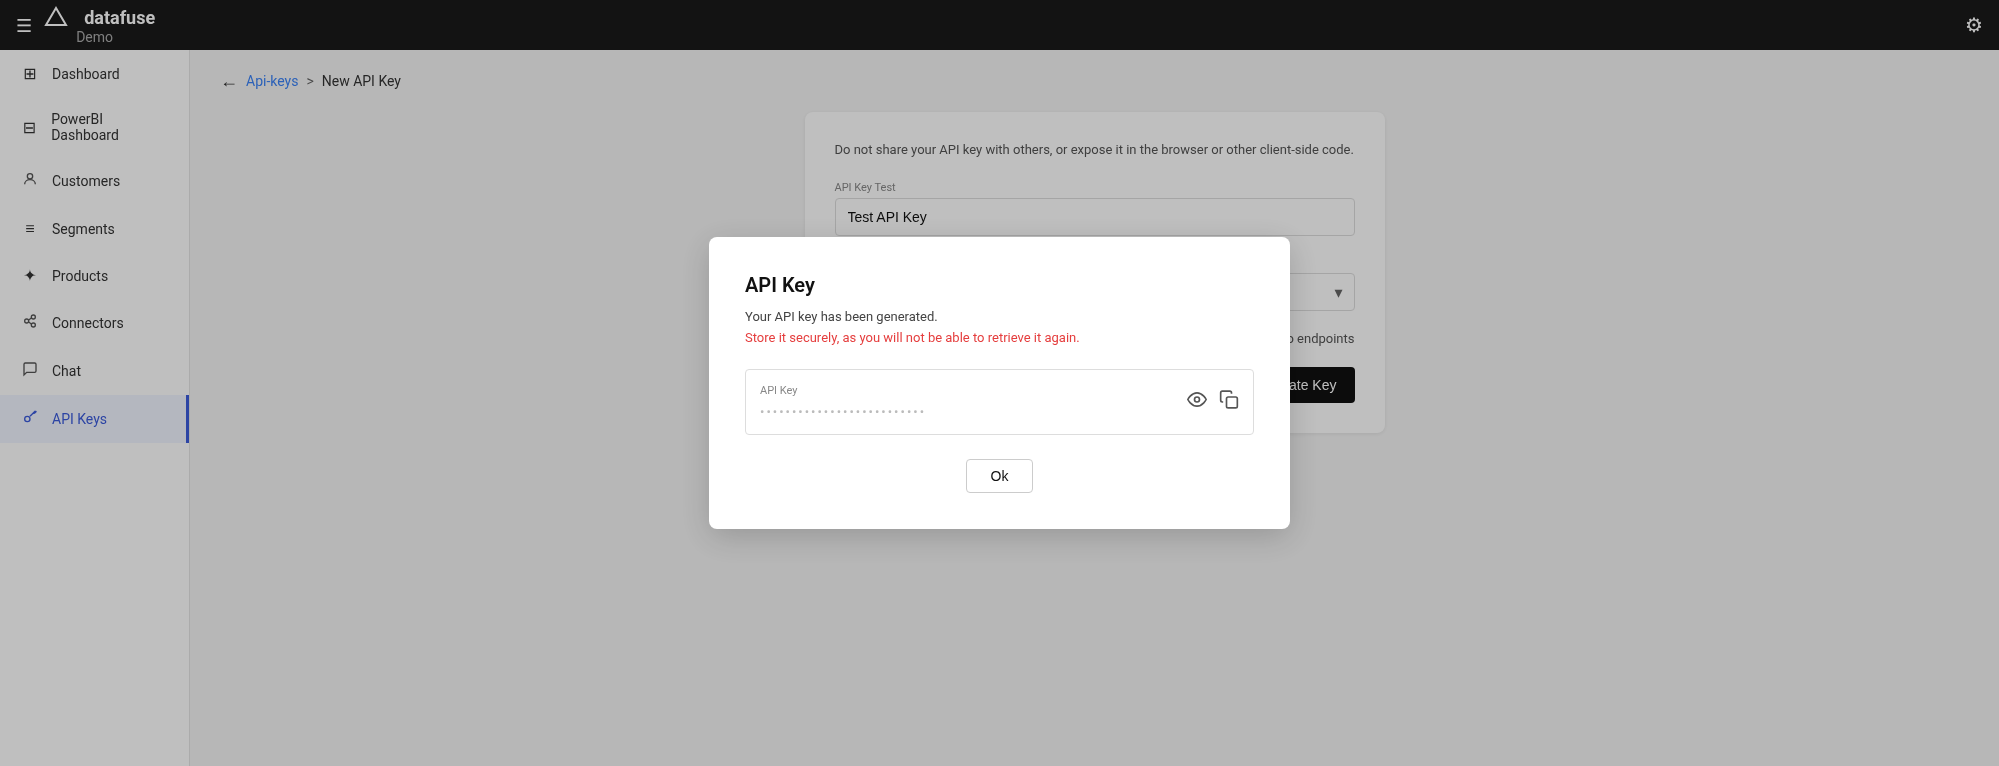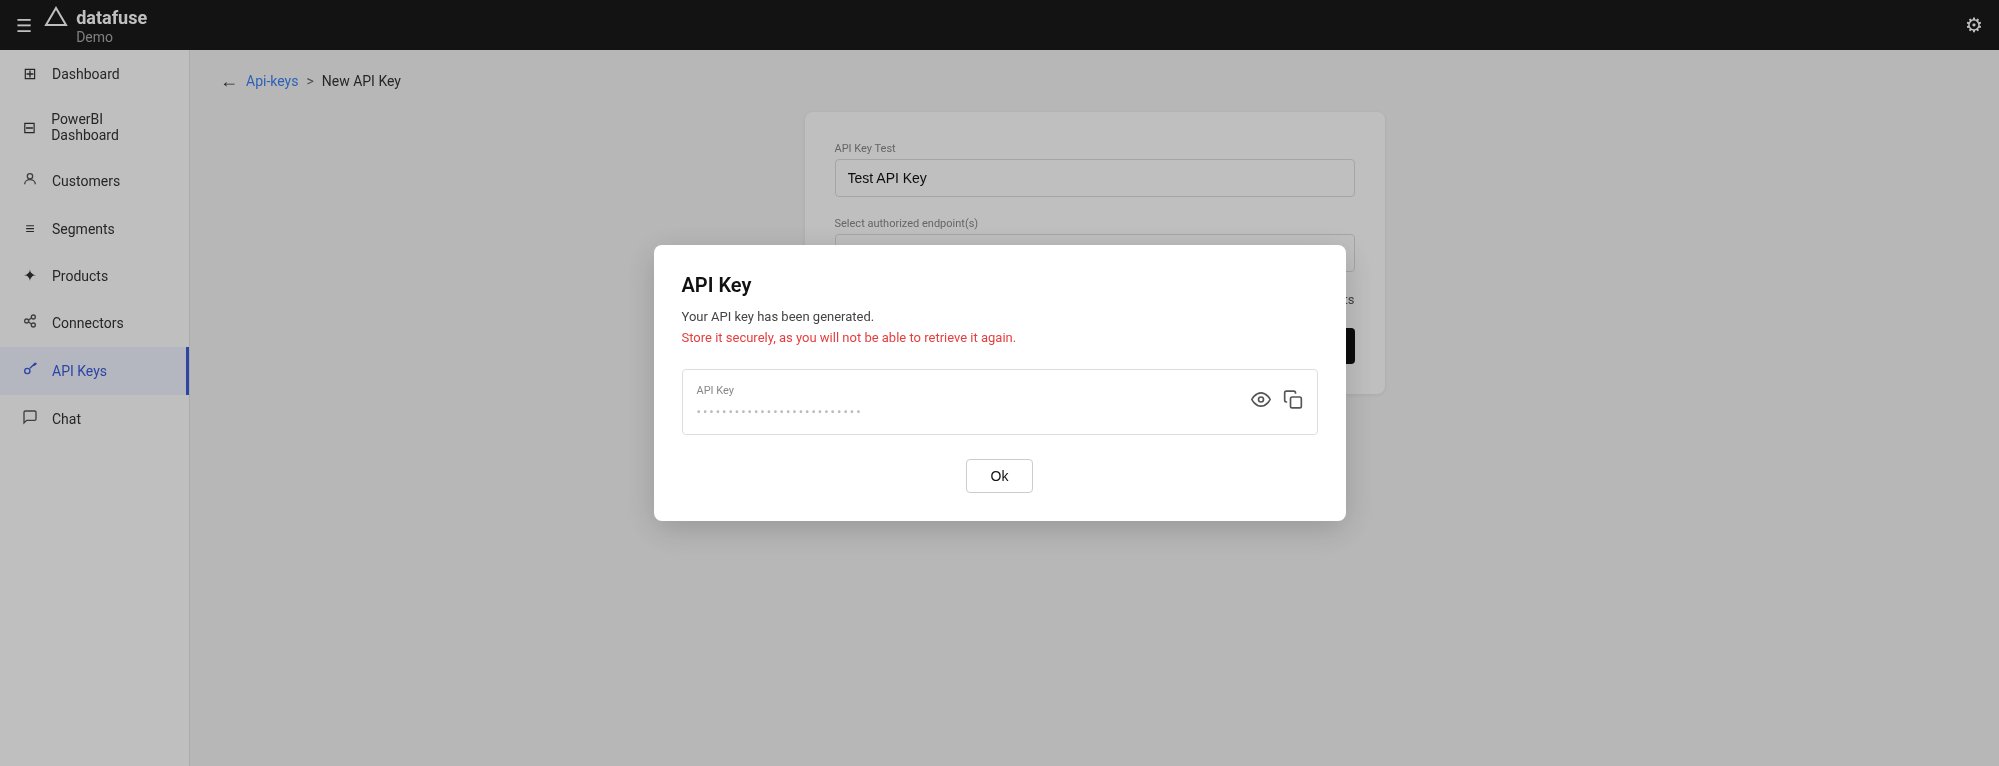--- a/index.html
+++ b/index.html
@@ -31,21 +31,21 @@
       display: flex;
       flex-direction: column;
       align-items: flex-start;
     }
     .logo-name {
       color: #fff;
       font-size: 18px;
       font-weight: 700;
       display: flex;
       align-items: center;
-      gap: 8px;
+      gap: 16px;
     }
     .logo-triangle {
       width: 24px;
       height: 24px;
     }
     .logo-demo {
       color: #aaa;
       font-size: 14px;
       margin-left: 32px;
     }
@@ -219,22 +219,22 @@
       z-index: 200;
       display: flex;
       align-items: center;
       justify-content: center;
     }
 
     
     .modal {
       background: #fff;
       border-radius: 8px;
-      padding: 28px;
-      width: 692px;
+      padding: 36px;
+      width: 581px;
       max-width: 95vw;
       box-shadow: 0 8px 32px rgba(0,0,0,0.18);
     }
     .modal-title {
       font-size: 20px;
       font-weight: 600;
       color: #111;
       margin-bottom: 12px;
     }
     .modal-desc {
@@ -347,51 +347,52 @@
       <svg width="16" height="16" viewBox="0 0 24 24" fill="none" stroke="#555" stroke-width="2">
           <circle cx="7" cy="12" r="3"></circle>
           <circle cx="17" cy="6" r="3"></circle>
           <circle cx="17" cy="18" r="3"></circle>
           <line x1="10" y1="10.5" x2="14" y2="7.5"></line>
           <line x1="10" y1="13.5" x2="14" y2="16.5"></line>
         </svg>
     </span>
     <span>Connectors</span>
   </div>
+  <div class="sidebar-item">
+    <span class="icon">
+      <svg width="16" height="16" viewBox="0 0 24 24" fill="none" stroke="#555" stroke-width="2">
+          <path d="M21 15a2 2 0 01-2 2H7l-4 4V5a2 2 0 012-2h14a2 2 0 012 2z"></path>
+        </svg>
+    </span>
+    <span>Chat</span>
+  </div>
   <div class="sidebar-item active">
     <span class="icon">
       <svg width="16" height="16" viewBox="0 0 24 24" fill="none" stroke="#3b5bdb" stroke-width="2">
           <circle cx="8" cy="15" r="4"></circle>
           <path d="M12 11l8-8"></path>
           <path d="M20 3l1 1-2 2-1-1"></path>
           <path d="M17 6l1 1"></path>
         </svg>
     </span>
     <span>API Keys</span>
   </div>
-  <div class="sidebar-item">
-    <span class="icon">
-      <svg width="16" height="16" viewBox="0 0 24 24" fill="none" stroke="#555" stroke-width="2">
-          <path d="M21 15a2 2 0 01-2 2H7l-4 4V5a2 2 0 012-2h14a2 2 0 012 2z"></path>
-        </svg>
-    </span>
-    <span>Chat</span>
-  </div>
 </div>
 
 <div class="main">
 
   <div class="breadcrumb">
     <span class="breadcrumb-back">←</span>
     <span class="breadcrumb-link">Api-keys</span>
     <span class="breadcrumb-sep">&gt;</span>
     <span class="breadcrumb-current">New API Key</span>
   </div>
 
   <div class="card">
+    <div class="card-subtitle">Do not share your API key with others, or expose it in the browser or other client-side code.</div>
 
     <div class="form-group">
       <label class="form-label">API Key Test</label>
       <input class="form-input" type="text" value="Test API Key" style="">
     </div>
 
     <div class="form-group">
       <label class="form-label">Select authorized endpoint(s)</label>
       <div class="select-wrapper">
         <select class="form-select">

